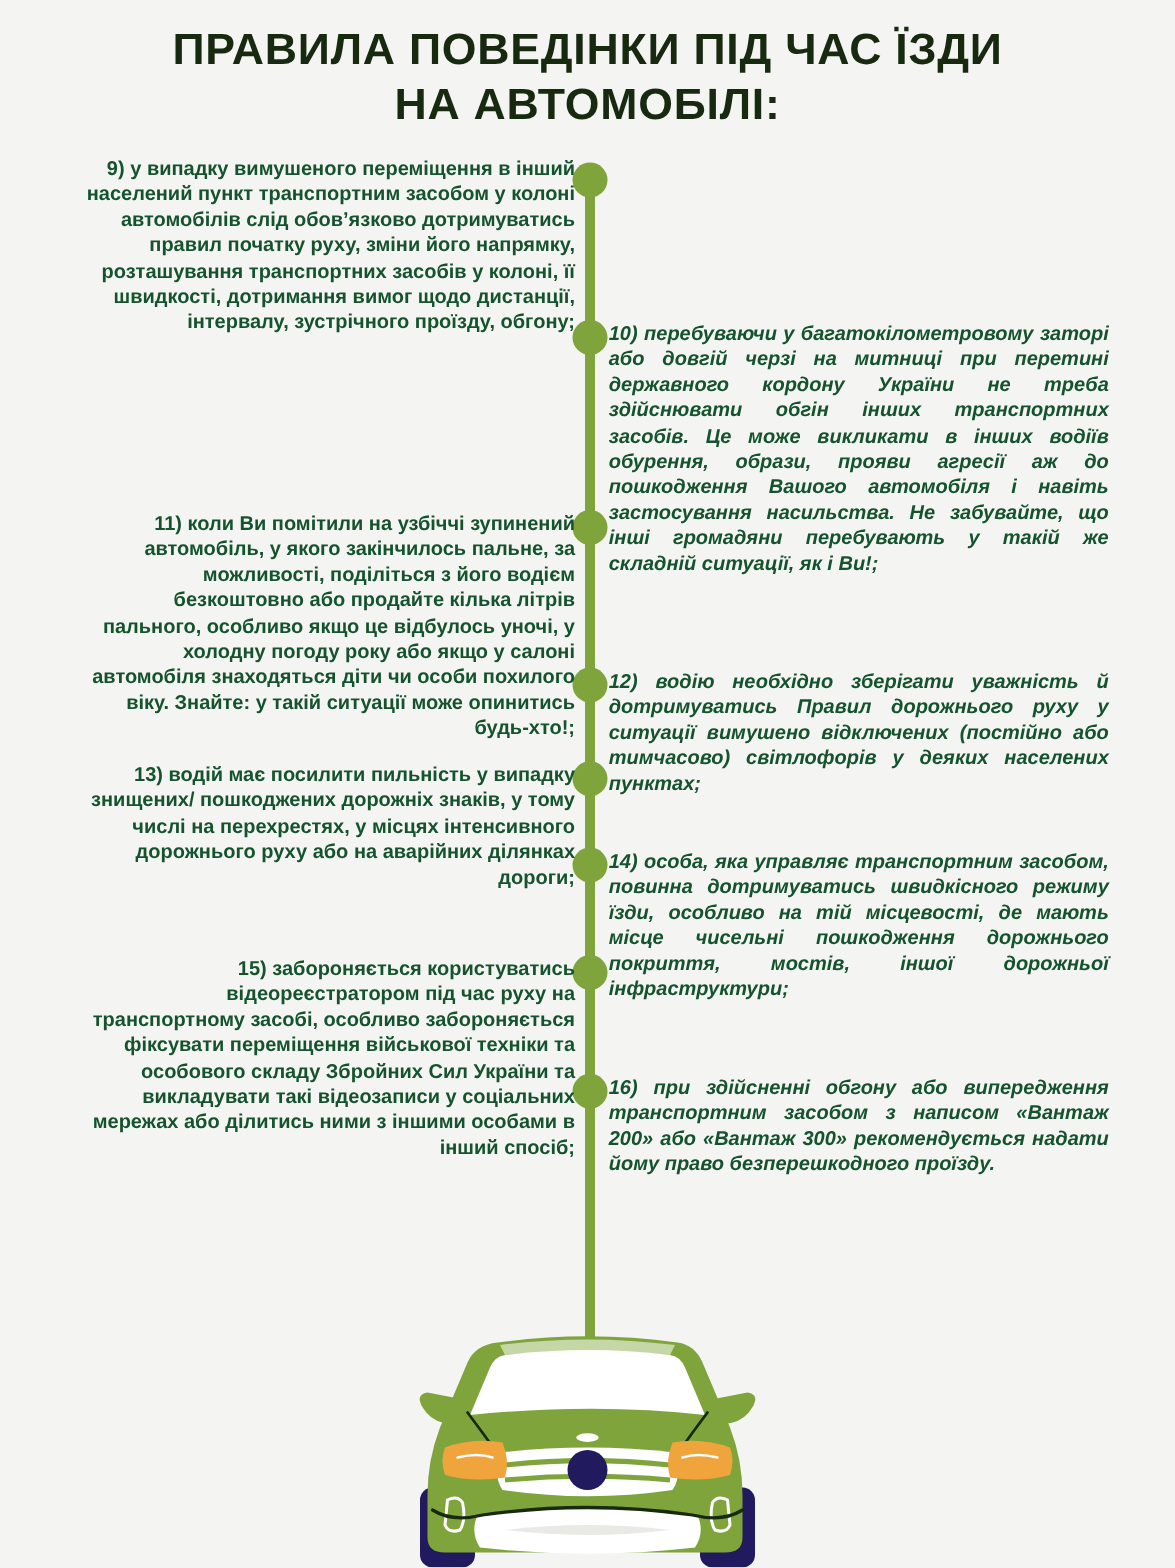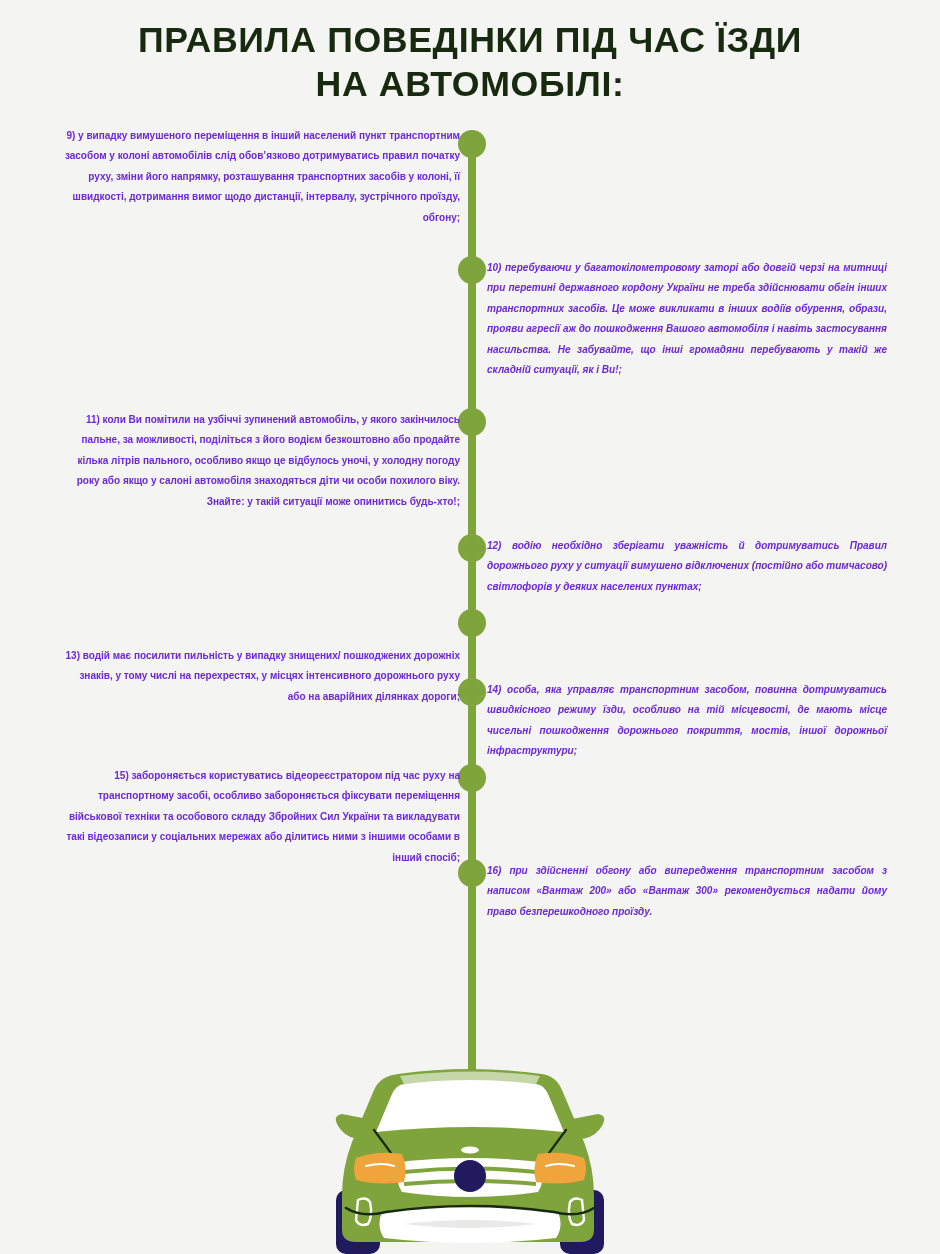--- a/index.html
+++ b/index.html
@@ -64,24 +64,24 @@
     width: 28px;
     height: 28px;
     border-radius: 50%;
     background: #7fa43c;
   }
 
   
   .item {
     position: absolute;
     width: 400px;
-    font-size: 10px;
+    font-size: 16px;
     line-height: 20.4px;
     font-weight: 700;
-    color: #6d28d9;
+    color: #14532d;
   }
 
   .item.left {
     left: 60px;
     text-align: right;
   }
 
   .item.right {
     left: 487px;
     text-align: justify;
@@ -136,21 +136,21 @@
   <div class="item left" style="top:410px;">
     <span class="num">11)</span>
     <span>коли Ви помітили на узбіччі зупинений автомобіль, у якого закінчилось пальне, за можливості, поділіться з його водієм безкоштовно або продайте кілька літрів пального, особливо якщо це відбулось уночі, у холодну погоду року або якщо у салоні автомобіля знаходяться діти чи особи похилого віку. Знайте: у такій ситуації може опинитись будь-хто!;</span>
   </div>
 
   <div class="item right" style="top:536px;">
     <span class="num">12)</span>
     <span>водію необхідно зберігати уважність й дотримуватись Правил дорожнього руху у ситуації вимушено відключених (постійно або тимчасово) світлофорів у деяких населених пунктах;</span>
   </div>
 
-  <div class="item left" style="top:646px;">
+  <div class="item left" style="top:611px;">
     <span class="num">13)</span>
     <span>водій має посилити пильність у випадку знищених/ пошкоджених дорожніх знаків, у тому числі на перехрестях, у місцях інтенсивного дорожнього руху або на аварійних ділянках дороги;</span>
   </div>
 
   <div class="item right" style="top:680px;">
     <span class="num">14)</span>
     <span>особа, яка управляє транспортним засобом, повинна дотримуватись швидкісного режиму їзди, особливо на тій місцевості, де мають місце чисельні пошкодження дорожнього покриття, мостів, іншої дорожньої інфраструктури;</span>
   </div>
 
   <div class="item left" style="top:766px;">

